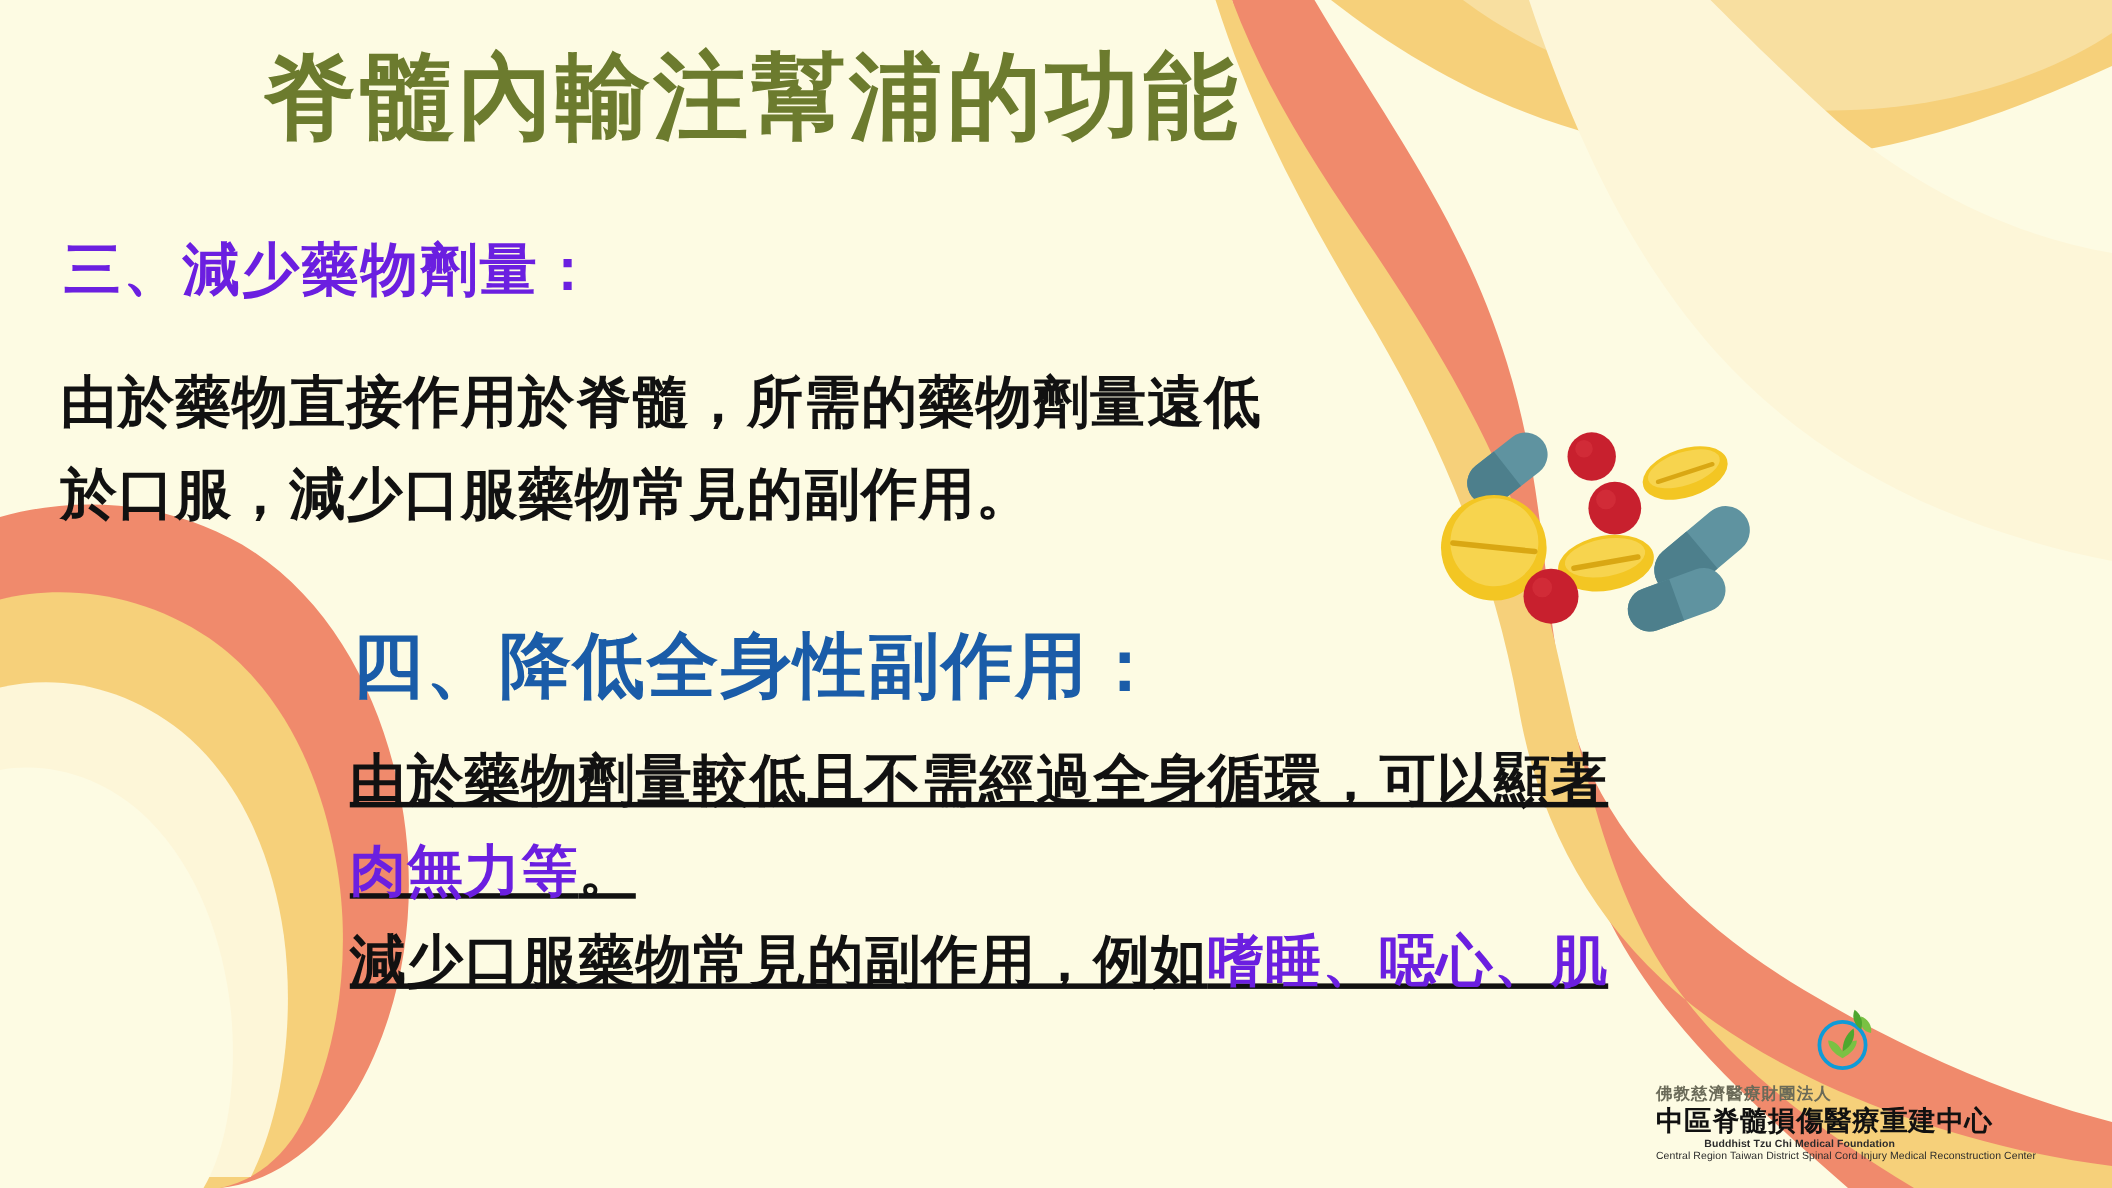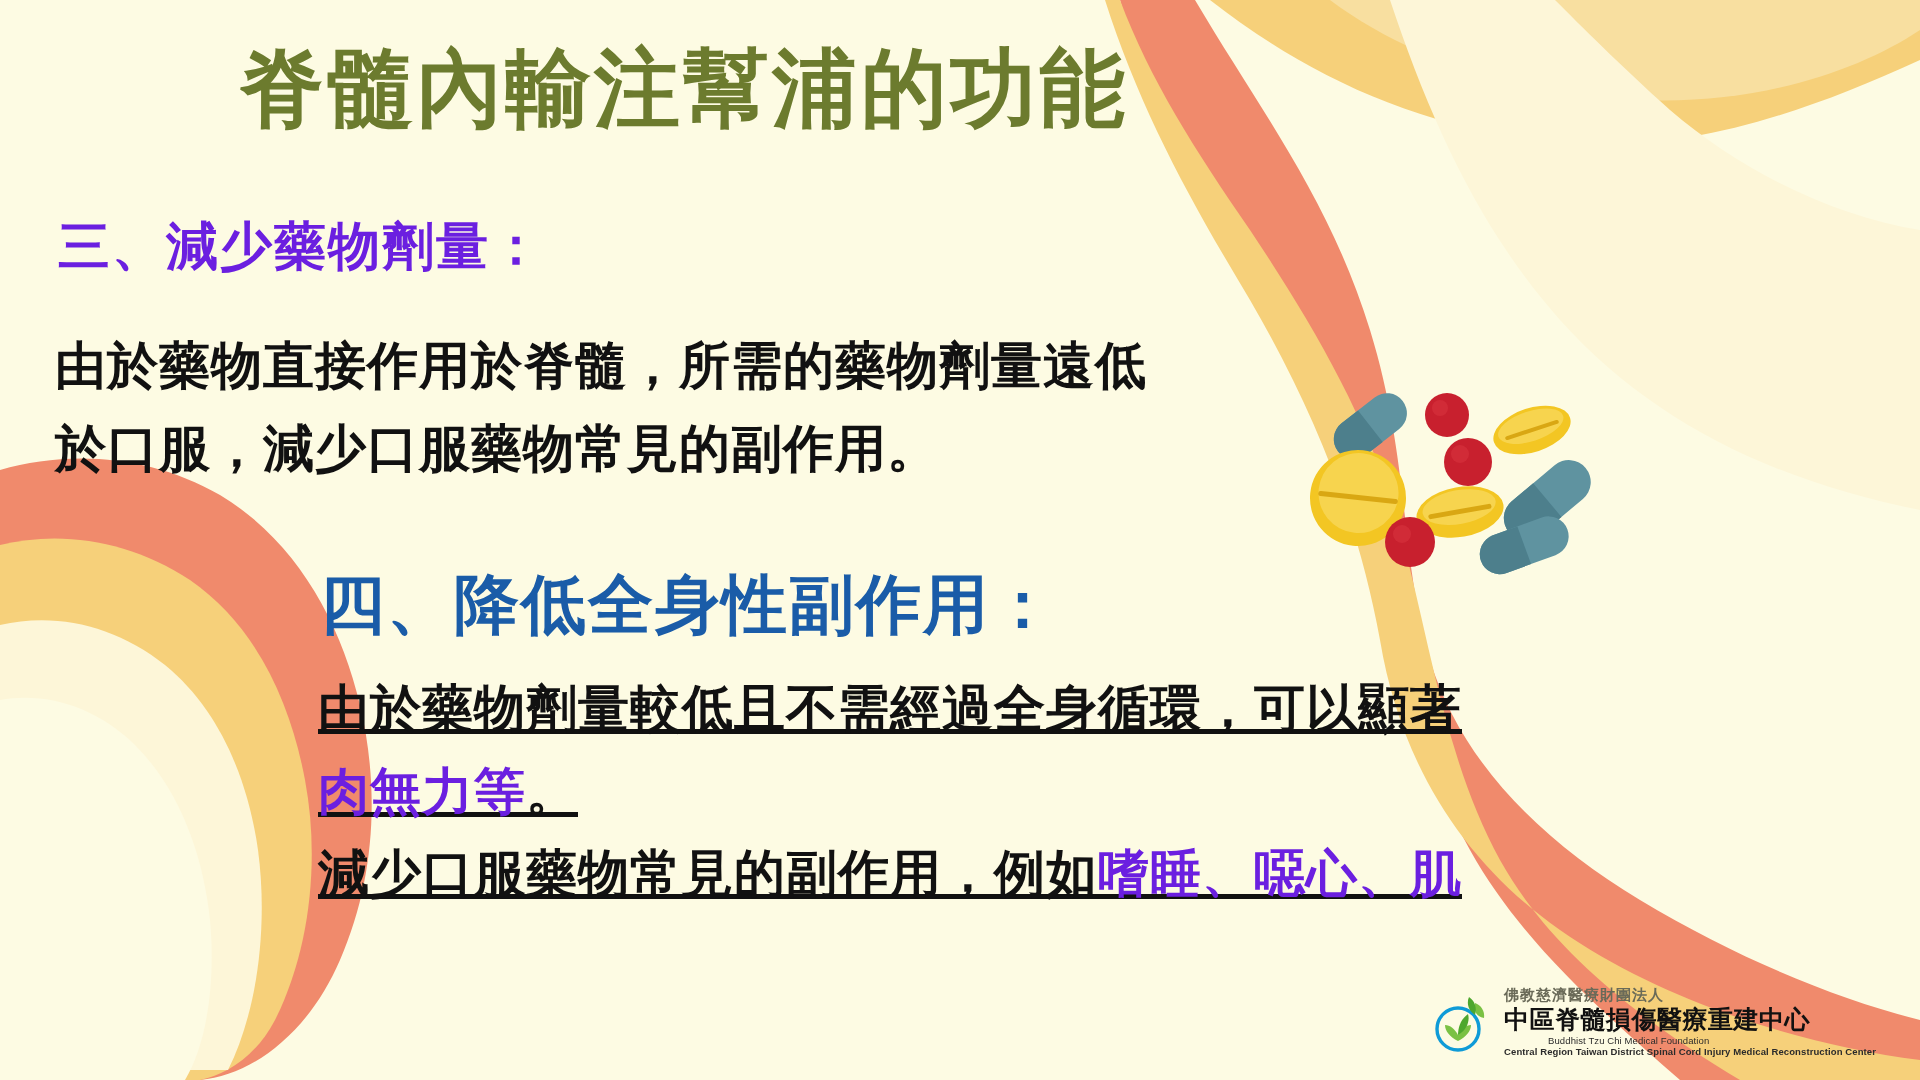--- a/index.html
+++ b/index.html
@@ -93,33 +93,34 @@
   }
   .sec4-body .ln { display:block; white-space:nowrap; }
   .hl { color:#6b1fe0; }
 
   
   .pills { position:absolute; left:1300px; top:390px; width:320px; height:190px; z-index:6; }
 
   
   .logo {
     position:absolute;
-    right:44px;
+    right:69px;
     bottom:22px;
     display:flex;
     align-items:center;
     gap:10px;
     z-index:7;
+    flex-direction:column;
   }
   .logo-mark { width:66px; height:66px; flex:0 0 66px; }
   .logo-text { line-height:1.22; }
   .logo-l1 { font-size:15px; color:#6a6a58; letter-spacing:1px; font-weight:bold;}
   .logo-l2 { font-size:25px; color:#111; font-weight:bold; letter-spacing:0.5px; }
-  .logo-l3 { font-size:9.5px; color:#2b2b2b; font-weight:normal; letter-spacing:0.1px;padding-left:44px;}
-  .logo-l4 { font-size:9.5px; color:#2b2b2b; font-weight:bold; letter-spacing:0.1px;}
+  .logo-l3 { font-size:9.5px; color:#2b2b2b; font-weight:bold; letter-spacing:0.1px;padding-left:44px;}
+  .logo-l4 { font-size:9.5px; color:#2b2b2b; font-weight:normal; letter-spacing:0.1px;}
 </style>
 </head>
 <body>
 
 <div id="slide">
 
   <svg class="bg-svg" viewBox="0 0 1920 1080" preserveAspectRatio="none">
     <rect x="0" y="0" width="1920" height="1080" fill="#fdfbe3"></rect>
 
     <path fill="#f6d07a" d="M1210,0 C1300,70 1400,120 1530,140 C1660,160 1790,120 1920,60 L1920,0 Z"></path>

